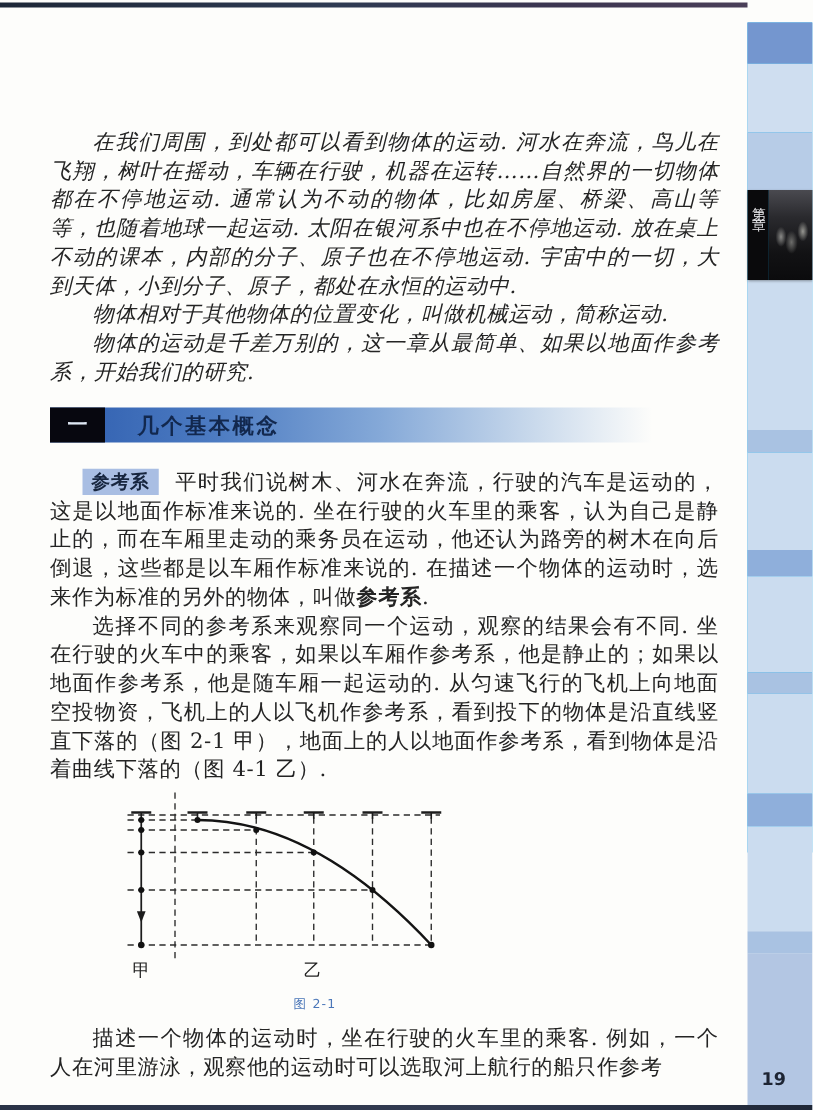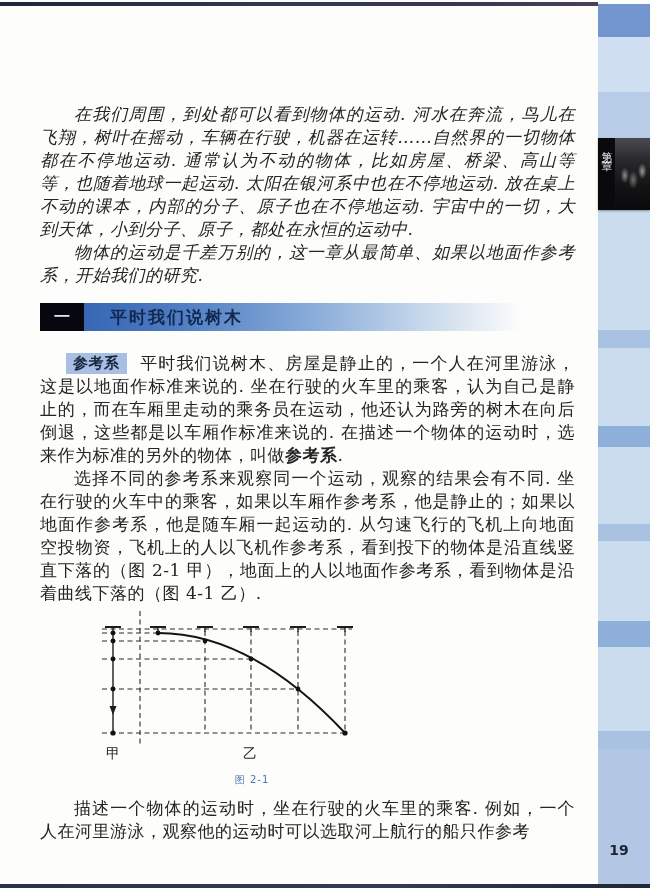--- a/index.html
+++ b/index.html
@@ -11,21 +11,21 @@
   }
   .top-rule{
     position:absolute;left:0;top:2px;width:598px;height:4px;
     background:linear-gradient(90deg,#1d2737 0%,#2e3a52 45%,#3c3550 75%,#4a3f58 100%);
   }
   .bottom-rule{
     position:absolute;left:0;bottom:0;width:650px;height:4px;
     background:linear-gradient(90deg,#2a3347 0%,#333c52 60%,#1f2737 100%);
   }
   
-  .side-strip{position:absolute;left:598px;top:4px;width:52px;height:664px;background:#0ea5e9;}
+  .side-strip{position:absolute;left:598px;top:18px;width:52px;height:664px;background:#0ea5e9;}
   .band{position:absolute;left:0;width:52px;}
   .b1 {top:0;height:33px;background:#7496cf;}
   .b2 {top:33px;height:55px;background:#cfdef0;}
   .b3 {top:88px;height:46px;background:#b7cce7;}
   .b4 {top:206px;height:120px;background:#cbdcef;}
   .b5 {top:326px;height:18px;background:#a9c2e2;}
   .b6 {top:344px;height:78px;background:#cbdcef;}
   .b7 {top:422px;height:21px;background:#8fafdb;}
   .b8 {top:443px;height:77px;background:#cbdcef;}
   .b9 {top:520px;height:17px;background:#a9c2e2;}
@@ -124,29 +124,30 @@
     <div class="chapter-photo"></div>
   </div>
 
   <div class="page-number">19</div>
 </div>
 
 <div class="content">
 
   <div class="intro">
     <p class="indent">在我们周围，到处都可以看到物体的运动. 河水在奔流，鸟儿在飞翔，树叶在摇动，车辆在行驶，机器在运转……自然界的一切物体都在不停地运动. 通常认为不动的物体，比如房屋、桥梁、高山等等，也随着地球一起运动. 太阳在银河系中也在不停地运动. 放在桌上不动的课本，内部的分子、原子也在不停地运动. 宇宙中的一切，大到天体，小到分子、原子，都处在永恒的运动中.</p>
+    <p class="indent">物体相对于其他物体的位置变化，叫做机械运动，简称运动.</p>
     <p class="indent">物体的运动是千差万别的，这一章从最简单、如果以地面作参考系，开始我们的研究.</p>
   </div>
 
   <div class="section-header">
     <div class="section-number-box">一</div>
-    <div class="section-title">平时我们说树木</div>
+    <div class="section-title">几个基本概念</div>
   </div>
 
-  <p class="concept-p1"><span class="term-badge">参考系</span><span>平时我们说树木、房屋是静止的，一个人在河里游泳，这是以地面作标准来说的. 坐在行驶的火车里的乘客，认为自己是静止的，而在车厢里走动的乘务员在运动，他还认为路旁的树木在向后倒退，这些都是以车厢作标准来说的. 在描述一个物体的运动时，选来作为标准的另外的物体，叫做</span><span class="bold-term">参考系</span><span>.</span></p>
+  <p class="concept-p1"><span class="term-badge">参考系</span><span>平时我们说树木、河水在奔流，行驶的汽车是运动的，这是以地面作标准来说的. 坐在行驶的火车里的乘客，认为自己是静止的，而在车厢里走动的乘务员在运动，他还认为路旁的树木在向后倒退，这些都是以车厢作标准来说的. 在描述一个物体的运动时，选来作为标准的另外的物体，叫做</span><span class="bold-term">参考系</span><span>.</span></p>
 
   <p class="indent">选择不同的参考系来观察同一个运动，观察的结果会有不同. 坐在行驶的火车中的乘客，如果以车厢作参考系，他是静止的；如果以地面作参考系，他是随车厢一起运动的. 从匀速飞行的飞机上向地面空投物资，飞机上的人以飞机作参考系，看到投下的物体是沿直线竖直下落的（图 2-1 甲），地面上的人以地面作参考系，看到物体是沿着曲线下落的（图 4-1 乙）.</p>
 
   <figure>
     <svg width="340" height="160" viewBox="0 0 340 160">
       <g stroke="#2b2b2b" stroke-width="1.1" stroke-dasharray="5 3.5" fill="none">
 
         <line x1="20" y1="24" x2="270" y2="24"></line>
 
         <line x1="58" y1="6" x2="58" y2="142"></line>

